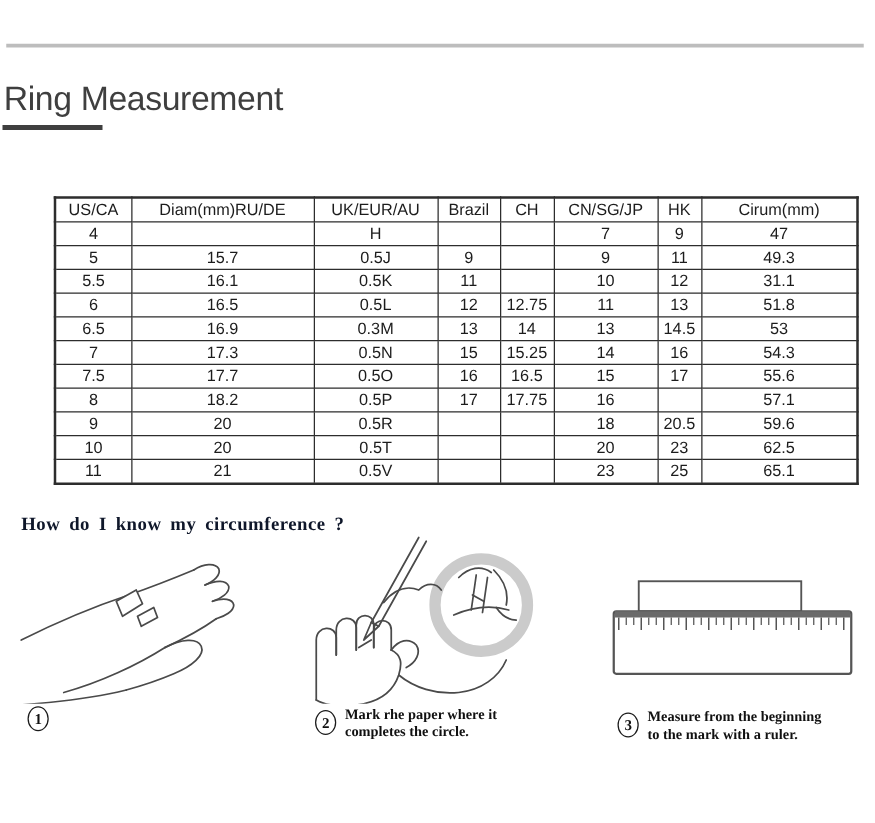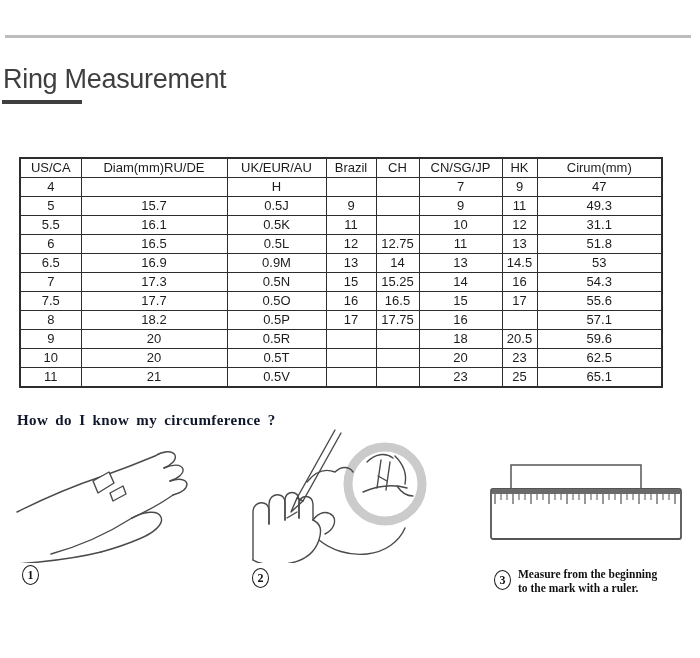--- a/index.html
+++ b/index.html
@@ -7,21 +7,21 @@
         font-family:"Liberation Sans",sans-serif;overflow:hidden;}
 
   .top-rule{position:absolute;left:5px;right:9px;top:35px;height:3px;
             background:var(--rule-gray,#bdbdbd);}
 
   .page-title{position:absolute;left:3px;top:64px;font-size:27px;line-height:30px;
               color:var(--title-gray,#3f3f3f);letter-spacing:-0.3px;}
   .title-underline{position:absolute;left:2px;top:100px;width:80px;height:4px;
                    background:var(--title-gray,#3f3f3f);}
 
-  table.size-table{position:absolute;left:19px;top:157px;width:642px;
+  table.size-table{position:absolute;left:43px;top:157px;width:642px;
                    border-collapse:collapse;table-layout:fixed;
                    border:2px solid var(--table-border,#2d2d2d);}
   table.size-table th,table.size-table td{
       border:1px solid var(--table-border,#2d2d2d);
       height:18px;line-height:18px;padding:0;text-align:center;
       font-size:13px;color:var(--table-text,#1c1c1c);font-weight:400;
       overflow:hidden;white-space:nowrap;}
   table.size-table th{font-weight:400;}
 
   .how-heading{position:absolute;left:17px;top:412px;
@@ -113,21 +113,21 @@
           <td>0.5L</td>
           <td>12</td>
           <td>12.75</td>
           <td>11</td>
           <td>13</td>
           <td>51.8</td>
         </tr>
         <tr>
           <td>6.5</td>
           <td>16.9</td>
-          <td>0.9M</td>
+          <td>0.3M</td>
           <td>13</td>
           <td>14</td>
           <td>13</td>
           <td>14.5</td>
           <td>53</td>
         </tr>
         <tr>
           <td>7</td>
           <td>17.3</td>
           <td>0.5N</td>
@@ -239,20 +239,24 @@
       <path d="M16,32v6M22,32v6M34,32v6M40,32v6M52,32v6M58,32v6M70,32v6M76,32v6M88,32v6M94,32v6M106,32v6M112,32v6M124,32v6M130,32v6M142,32v6M148,32v6M160,32v6M166,32v6M178,32v6M184,32v6" stroke="#555" stroke-width="1" fill="none"></path>
     </svg>
   </div>
 
   <div class="caption" style="left:22px;top:562px;width:210px;">
     <span class="circle-num">1</span>
   </div>
 
   <div class="caption" style="left:252px;top:565px;width:190px;">
     <span class="circle-num">2</span>
+    <span class="caption-text">
+      <span>Mark rhe paper where it</span><br>
+      <span>completes the circle.</span>
+    </span>
   </div>
 
   <div class="caption" style="left:494px;top:567px;width:200px;">
     <span class="circle-num">3</span>
     <span class="caption-text">
       <span>Measure from the beginning</span><br>
       <span>to the mark with a ruler.</span>
     </span>
   </div>
 

